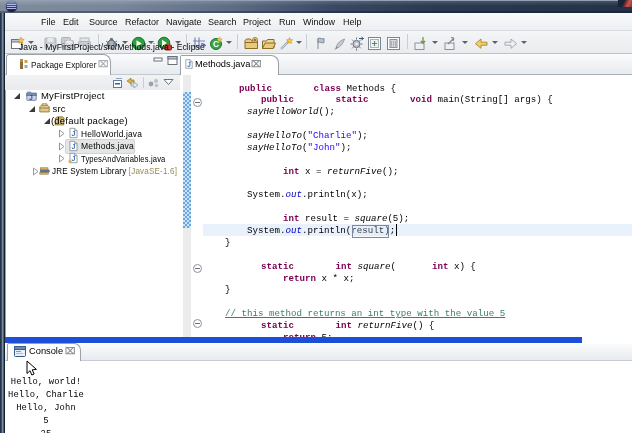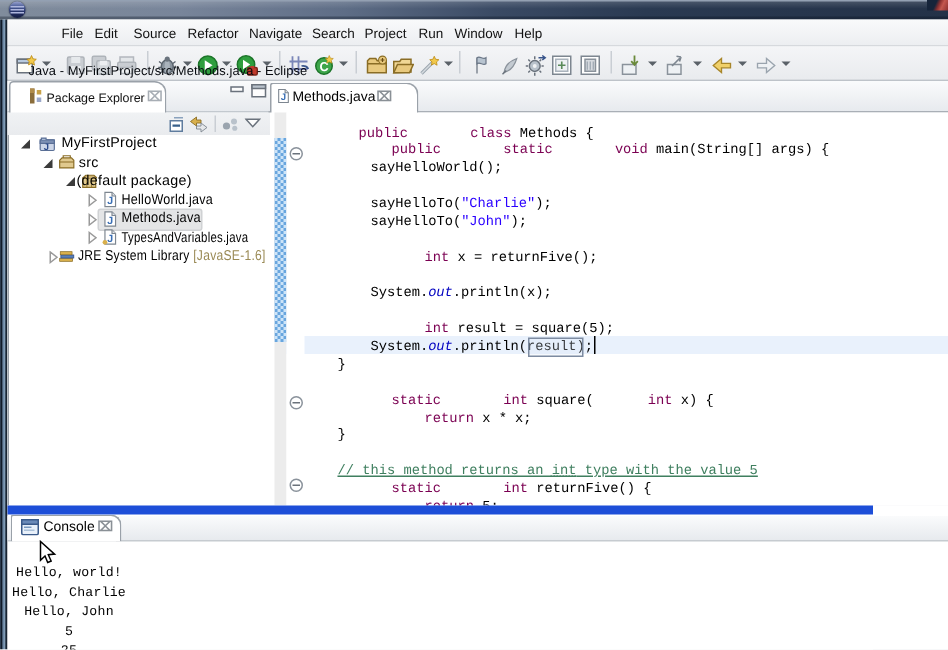--- a/index.html
+++ b/index.html
@@ -49,24 +49,24 @@
 #edtab{left:180px;top:55px;width:97px;height:20px;background:#fff;border:1px solid #9aa1a9;border-bottom:0;border-radius:2px 8px 0 0;}
 #edbody{left:180px;top:75px;width:452px;height:262px;background:#fff;}
 #scrolltrack{left:183px;top:75px;width:8px;height:262px;background:#ececec;}
 #scrollthumb{left:183px;top:92px;width:8px;height:136px;
  background:repeating-conic-gradient(#69a6de 0% 25%,#cde4f8 0% 50%);background-size:4px 4px;}
 #foldbar{left:191px;top:75px;width:12px;height:262px;background:#fff;}
 .fold{position:absolute;left:193px;width:7px;height:7px;border:1px solid #8a929b;border-radius:50%;background:#fff;}
 .fold:after{content:"";position:absolute;left:1px;top:3px;width:5px;height:1px;background:#6a727b;}
 #curline{left:190px;top:224px;width:442px;height:12px;background:#e9f1fc;}
 #code{left:203px;top:82.6px;font-size:9.17px;line-height:11.87px;color:#000;white-space:pre;}
-.k{color:#7b0052;font-weight:normal;padding-left:36px;}
+.k{color:#7b0052;font-weight:bold;padding-left:36px;}
 .s{color:#2a00ff;}
 .c{color:#3f7f5f;text-decoration:underline;}
-.sm{}
+.sm{font-style:italic;}
 .fld{color:#0000c0;font-style:italic;}
 #resbox{left:352px;top:224.5px;width:35px;height:11px;border:1px solid #7d8ba1;background:rgba(220,232,248,.25);}
 #caret{left:396px;top:224px;width:1px;height:12px;background:#000;}
 
 #console{left:5px;top:337px;width:577px;height:96px;background:#fff;border-top:6px solid #1d4ed8;text-align:center;}
 #ctabrow{left:0;top:1px;width:627px;height:16px;background:linear-gradient(#fafbfc,#e7eaee);border-bottom:1px solid #c6cbd0;}
 #ctab{left:2px;top:0;width:72px;height:17px;background:#fff;border:1px solid #9aa1a9;border-bottom:0;border-radius:2px 7px 0 0;}
 #cstatus{left:3px;top:19px;font-size:8.4px;color:#000;white-space:nowrap;}
 #cout{left:3px;top:33px;font-size:8.8px;letter-spacing:0.15px;line-height:13px;color:#000;white-space:pre;}
 </style>

